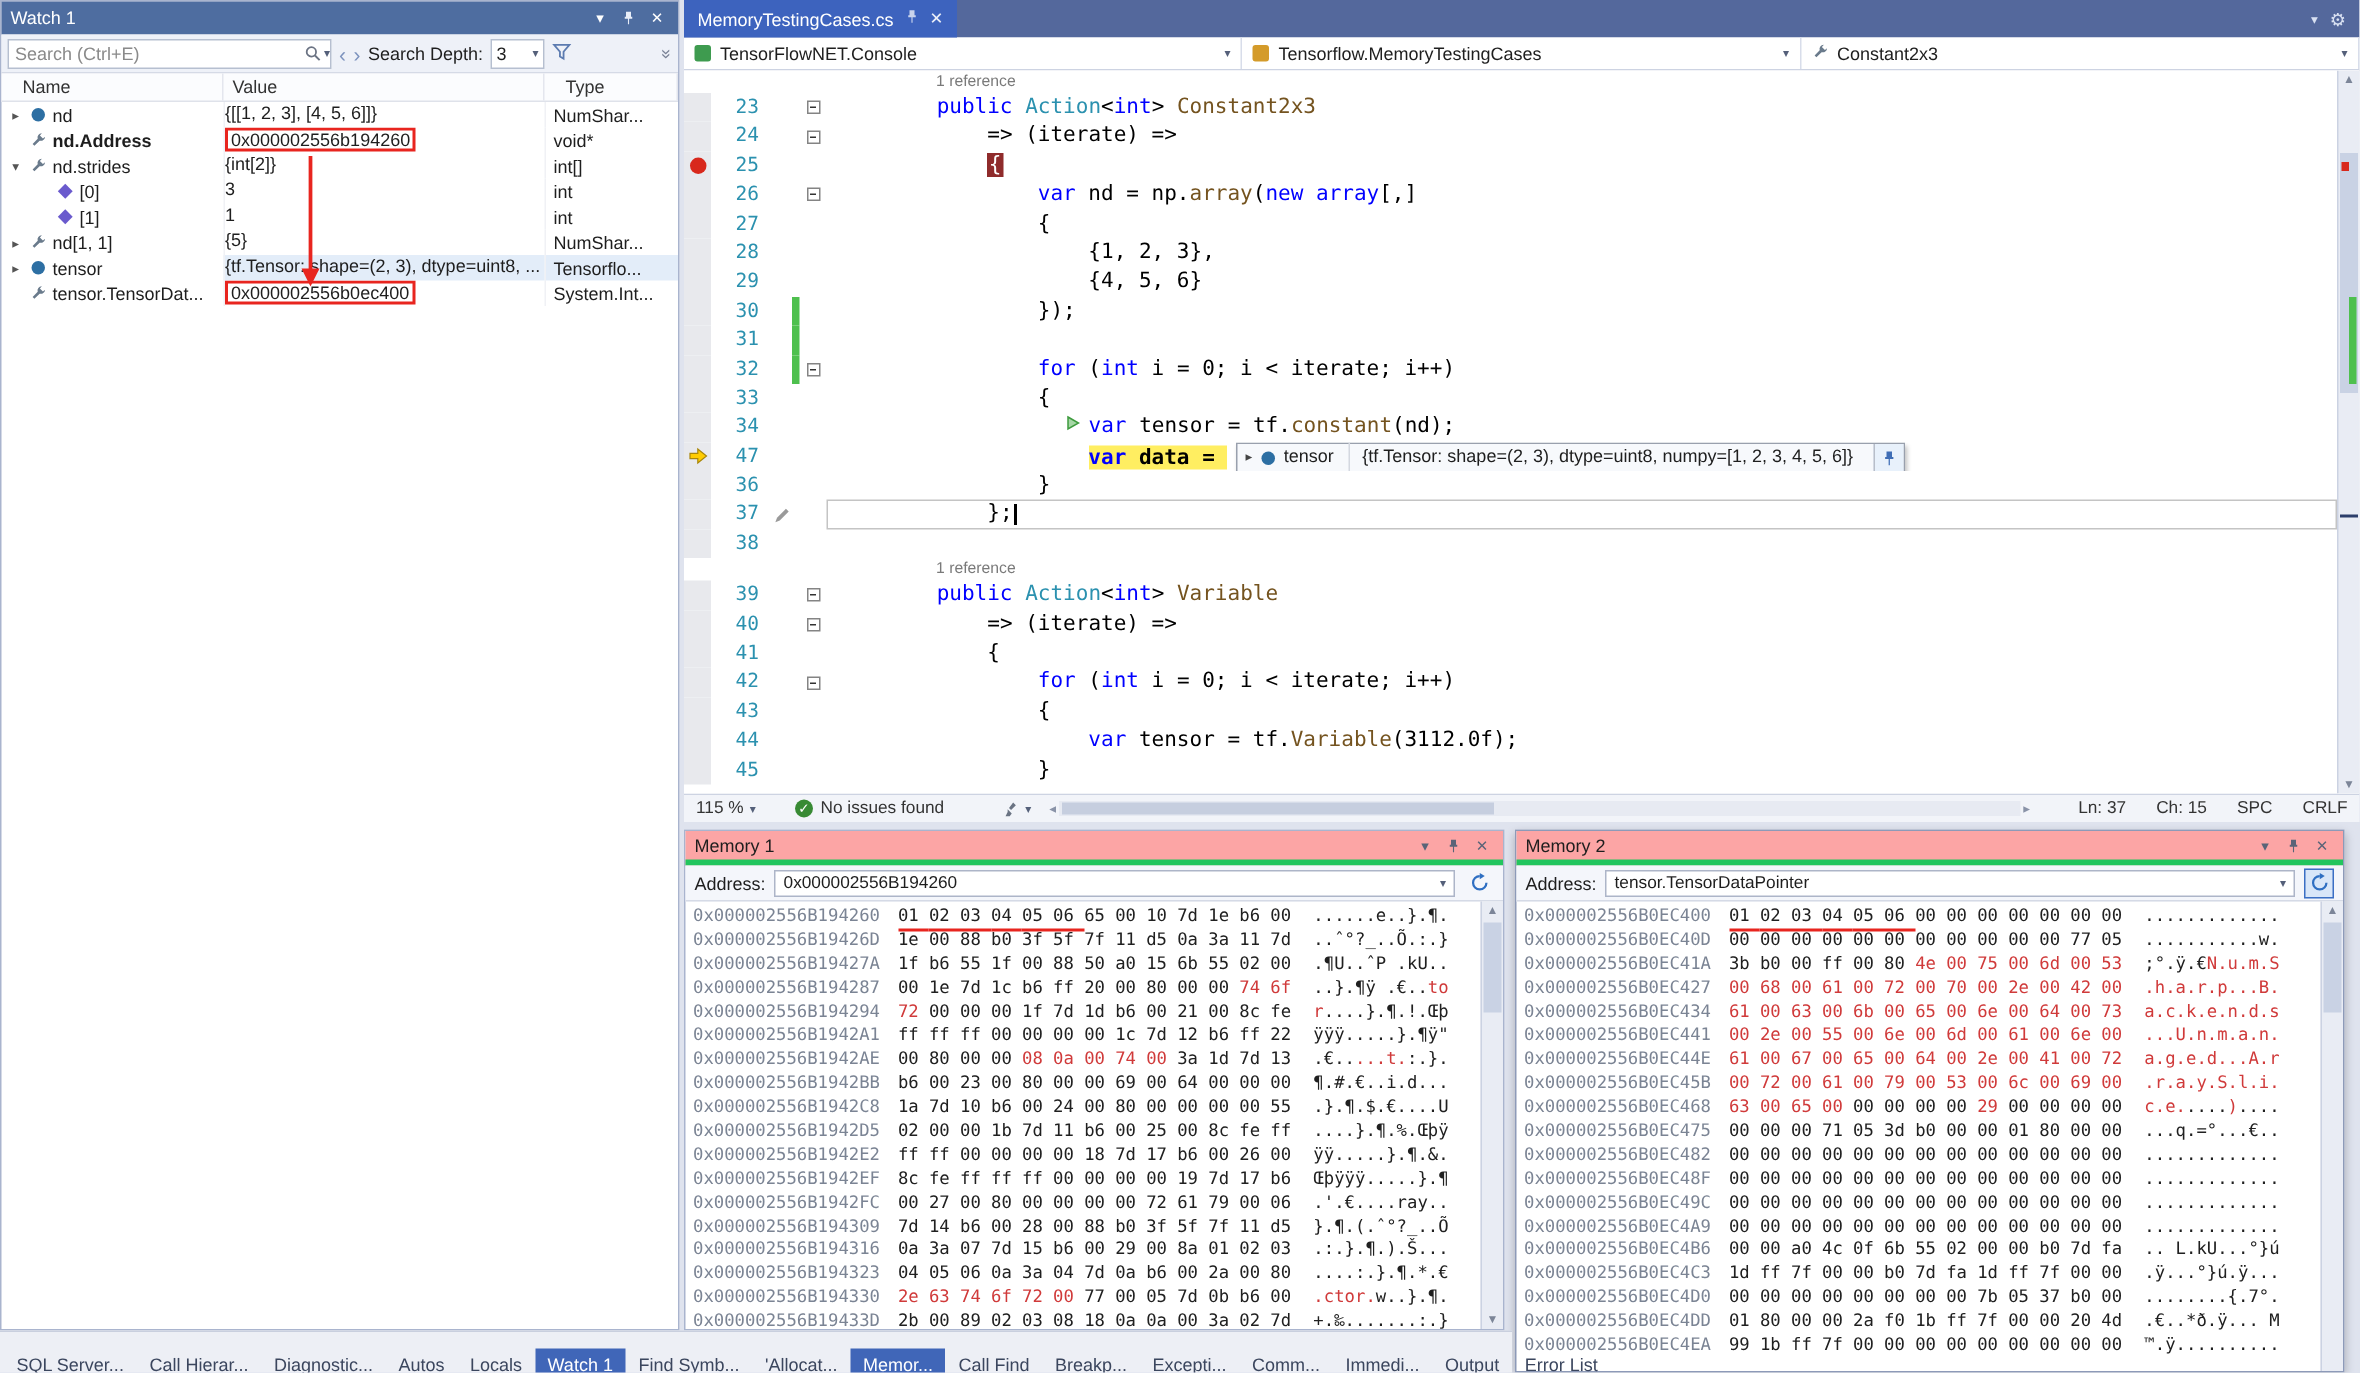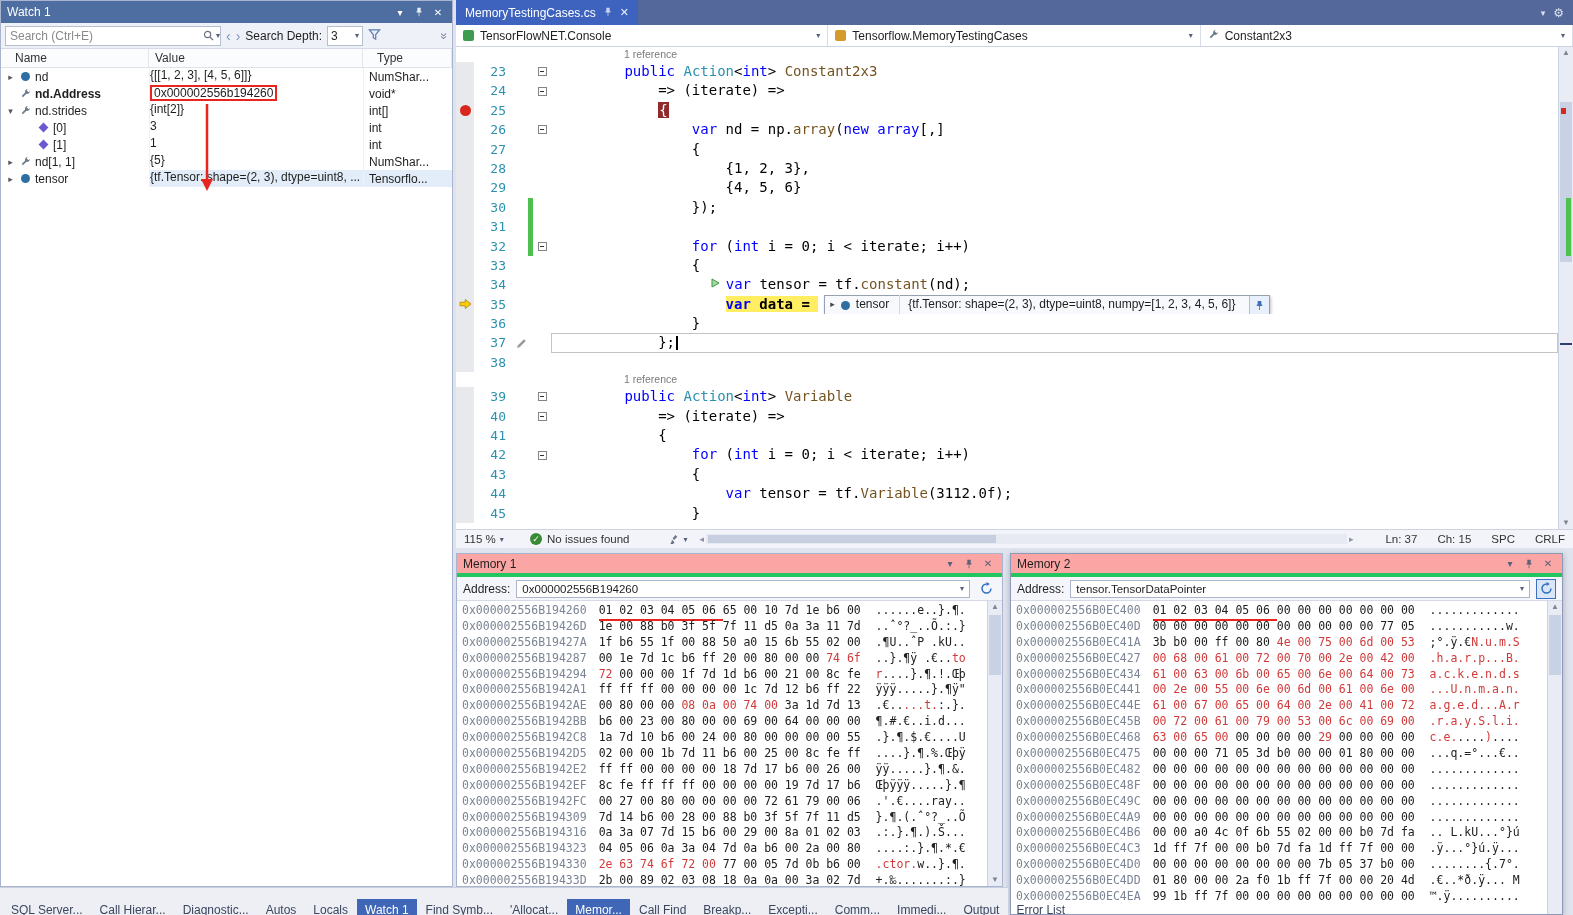--- a/index.html
+++ b/index.html
@@ -244,20 +244,35 @@
           <span class="w-ic">
             <span class="ic-obj"></span>
           </span>
           <span>tensor</span>
         </div>
         <div class="w-val shade">
           <span>{tf.Tensor: shape=(2, 3), dtype=uint8, ...</span>
         </div>
         <div class="w-type shade">Tensorflo...</div>
       </div>
+      <div class="w-row">
+        <div class="w-name" style="padding-left: 4px;">
+          <span class="w-ex"></span>
+          <span class="w-ic">
+            <svg class="isvg" viewBox="0 0 12 12">
+              <path d="M10.9 3.4a3 3 0 0 1-3.9 2.9L3.2 10 1.9 8.7l3.7-3.8a3 3 0 0 1 2.9-3.9L7.2 2.5l2.2 2.2z" fill="#6a7b8c"></path>
+            </svg>
+          </span>
+          <span>tensor.TensorDat...</span>
+        </div>
+        <div class="w-val">
+          <span class="redbox">0x000002556b0ec400</span>
+        </div>
+        <div class="w-type">System.Int...</div>
+      </div>
     </div>
   <svg id="watch-arrow" width="453" height="887" style="position:absolute;left:0;top:0;pointer-events:none">
     <line x1="206" y1="103" x2="206" y2="179" stroke="#e8251f" stroke-width="2.5"></line>
     <polygon points="200,178 212,178 206,190" fill="#e8251f"></polygon>
   </svg>
 </section>
 
 <section id="editor-panel" class="panel">
   <div class="tab-bar">
     <div class="doc-tab">
@@ -401,21 +416,21 @@
           <div class="c-text">                  <span class="run-glyph"><svg viewBox="0 0 12 12">
                 <path d="M3 2l7 4-7 4z" fill="#a5d6a5" stroke="#3e9b3e" stroke-width="1"></path>
               </svg></span><span class="tk-k">var </span><span class="tk-p">tensor = tf.</span><span class="tk-m">constant</span><span class="tk-p">(nd);</span></div>
         </div>
         <div class="code-row">
           <div class="g-bpm">
             <svg class="cur-arrow" viewBox="0 0 13 12">
               <path d="M1 4.2h5.2V1.4L12 6 6.2 10.6V7.8H1z" fill="#ffcc00" stroke="#a8860b" stroke-width="0.8"></path>
             </svg>
           </div>
-          <div class="g-num">35</div>
+          <div class="g-num">47</div>
           <div class="g-pencil"></div>
           <div class="g-change"></div>
           <div class="g-fold"></div>
           <div class="c-text">                    <span class="stmt-hl"><span class="tk-k">var </span><span class="tk-p">data = </span></span><span class="datatip"><span class="dt-ex">▸</span><span class="ic-obj"></span><span class="dt-name">tensor</span><span class="dt-val">{tf.Tensor: shape=(2, 3), dtype=uint8, numpy=[1, 2, 3, 4, 5, 6]}</span><span class="dt-pin"><svg viewBox="0 0 12 12">
                   <path d="M4 1h4v4h1v1.5H3V5h1zM5.55 6.5h.9V11h-.9z" fill="#3e6db5"></path>
                 </svg></span></span></div>
         </div>
         <div class="code-row">
           <div class="g-bpm"></div>
           <div class="g-num">36</div>

